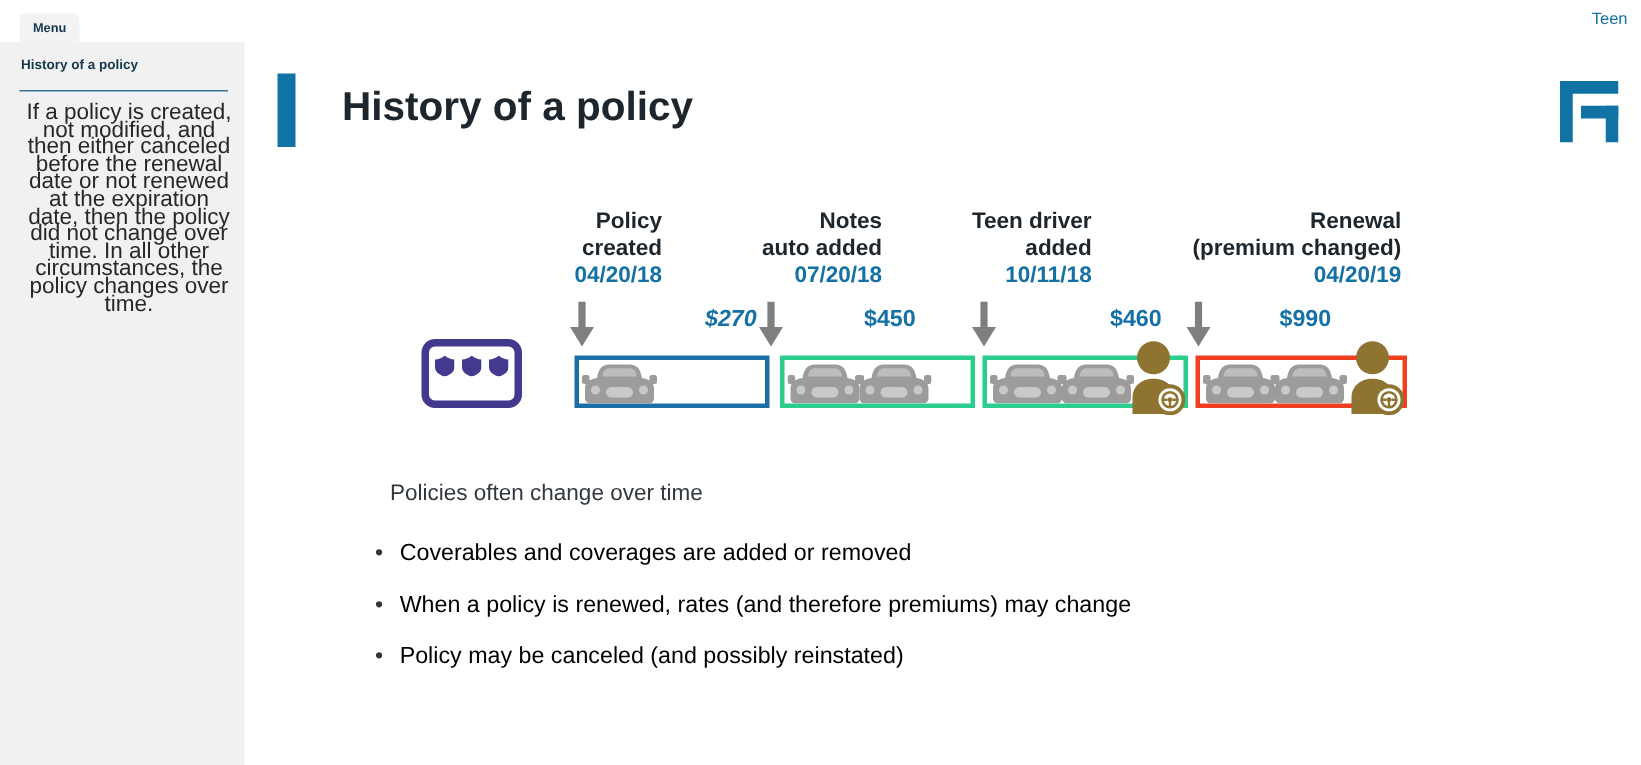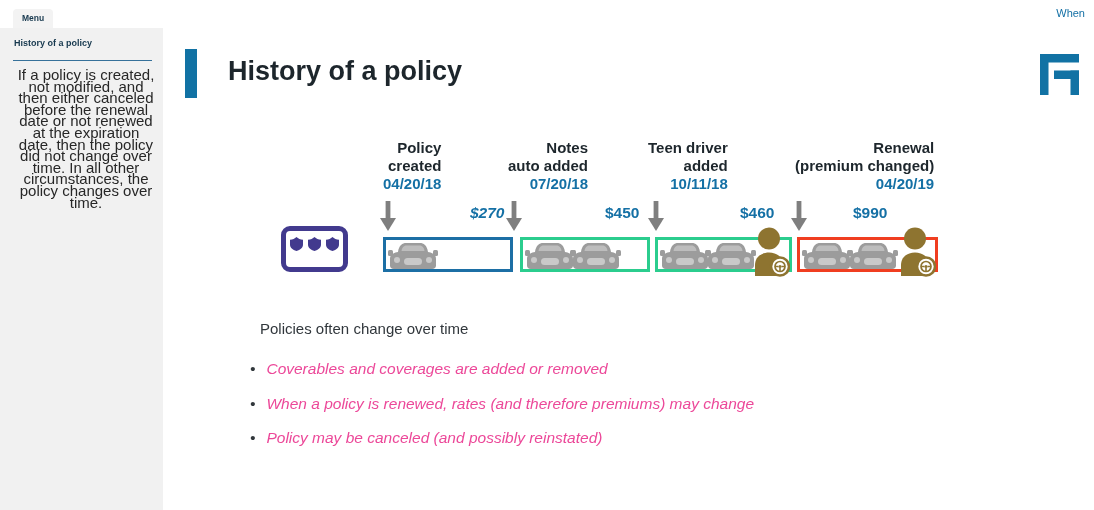--- a/index.html
+++ b/index.html
@@ -23,21 +23,21 @@
   .title-accent { position:absolute; left:185px; top:49px; width:12px; height:49px; background:#1172a4; }
   .slide-title { position:absolute; left:228px; top:56px; font-size:27px; font-weight:bold; color:#1d262c; }
 
   
   .ev-label { position:absolute; top:139px; font-size:15px; line-height:18px; font-weight:bold; color:#1d262c; white-space:nowrap;text-align:right; }
   .ev-label .ev-date { color:#1470a5; }
   .e1 { left:383px; } .e2 { left:508px; } .e3 { left:648px; } .e4 { left:795px; }
   .ev-arrow { position:absolute; top:201px; width:16px; height:30px; }
   .a1 { left:380px; } .a2 { left:506px; } .a3 { left:648px; } .a4 { left:791px; }
   .ev-premium { position:absolute; top:204px; font-size:15.5px; font-weight:bold; color:#1470a5; white-space:nowrap; }
-  .p1 { left:470px;font-style:italic; } .p2 { left:605px; } .p3 { left:740px; } .p4 { left:853px; }
+  .p1 { left:470px;font-style:italic; } .p2 { left:576px; } .p3 { left:740px; } .p4 { left:853px; }
 
   .policyholder-card { position:absolute; left:281px; top:226px; width:67px; height:46px;
     border:5px solid #423a8e; border-radius:9px; background:#fff; display:flex; gap:5px;
     justify-content:center; align-items:flex-start; padding-top:6px; }
   .policyholder-card svg { width:13px; height:14px; }
 
   .policy-box { position:absolute; top:237px; height:35px; background:#fff; display:flex;
     align-items:center; padding-left:2px; }
   .box-blue  { border:3px solid #1c6fa5; }
   .box-green { border:3px solid #2bcd8e; }
@@ -47,21 +47,21 @@
   .b3 { left:655px; width:137px; }
   .b4 { left:797px; width:141px; }
   .car { width:50px; height:28px; margin-right:-4px; flex:0 0 auto; }
 
   .teen-driver { position:absolute; top:227px; width:40px; height:50px; }
   .t3 { left:750px; } .t4 { left:896px; }
 
   
   .body-heading { position:absolute; left:233px; top:320px; font-size:15px; color:#31373c;margin-left:27px; }
   .bullet-list { position:absolute; left:250px; top:360px; list-style:none; }
-  .bullet-list li { font-size:15.5px; color:#ec4899; margin-bottom:16.5px; line-height:18px;font-style:italic; }
+  .bullet-list li { font-size:15.5px; color:#000000; margin-bottom:16.5px; line-height:18px; }
   .bullet-list li::before { content:"\2022"; margin-right:11px; font-size:15.5px; color:#31373c; }
 
   
   .clipped-sliver { position:absolute; left:214px; top:505px; width:200px; height:5px; overflow:hidden; opacity:.5; }
 </style>
 </head>
 <body>
 
 <svg width="0" height="0" style="position:absolute">
   <defs>
@@ -93,21 +93,21 @@
       <rect x="0" y="0" width="39" height="8.5" fill="#1172a4"></rect>
       <rect x="0" y="0" width="8.5" height="41" fill="#1172a4"></rect>
       <rect x="14" y="16.5" width="25" height="8.5" fill="#1172a4"></rect>
       <rect x="30.5" y="16.5" width="8.5" height="24.5" fill="#1172a4"></rect>
     </symbol>
   </defs>
 </svg>
 
 <div class="stage">
 
-  <div class="menu-link">When</div>
+  <div class="menu-link">Teen</div>
   <div class="notes-tab">Menu</div>
 
   <div class="notes-panel">
     <div class="notes-heading">History of a policy</div>
     <div class="notes-rule"></div>
     <div class="notes-body">If a policy is created, not modified, and then either canceled before the renewal date or not renewed at the expiration date, then the policy did not change over time. In all other circumstances, the policy changes over time.</div>
   </div>
 
   <div class="title-accent"></div>
   <h1 class="slide-title">History of a policy</h1>

